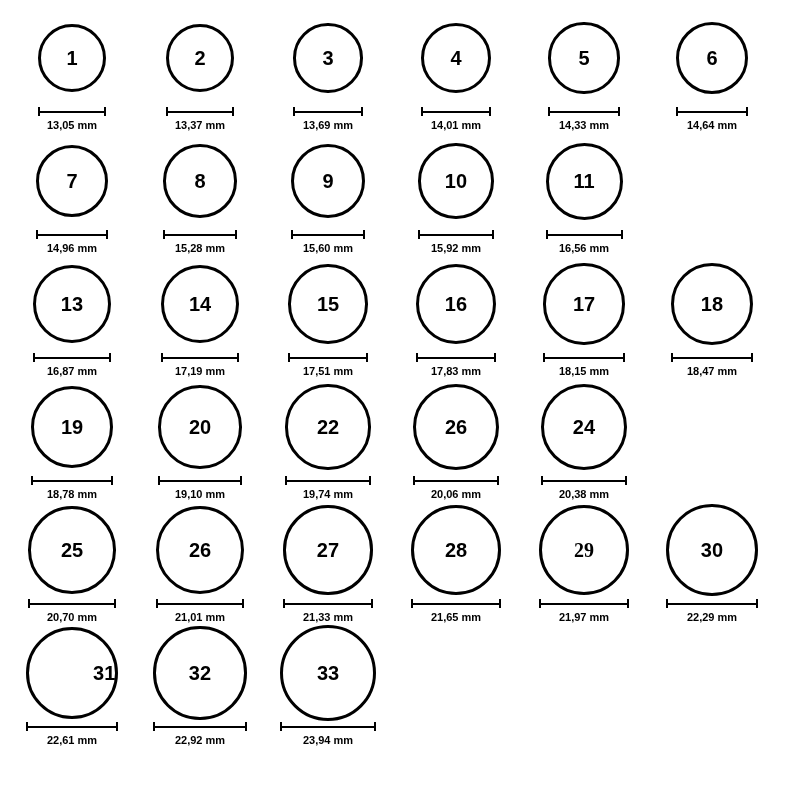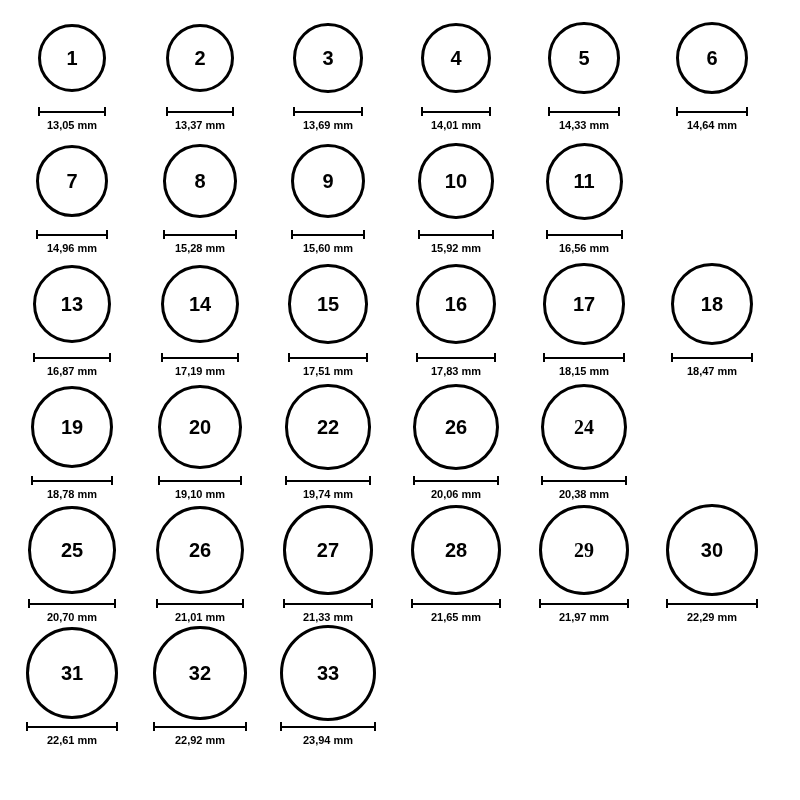--- a/index.html
+++ b/index.html
@@ -373,21 +373,21 @@
           </div>
           <div class="caliper" style="width: 86px;">
             <div class="bar"></div>
             <div class="tick left"></div>
             <div class="tick right"></div>
           </div>
           <div class="mm-label">20,06 mm</div>
         </div>
         <div class="ring-cell">
           <div class="circle-wrap">
-            <div class="ring-circle" style="width: 86.8px; height: 86.8px; font-family: Liberation Serif, serif;">
+            <div class="ring-circle" style="width: 86.8px; height: 86.8px;">
               <span class="ring-number">24</span>
             </div>
           </div>
           <div class="caliper" style="width: 86.8px;">
             <div class="bar"></div>
             <div class="tick left"></div>
             <div class="tick right"></div>
           </div>
           <div class="mm-label">20,38 mm</div>
         </div>
@@ -468,21 +468,21 @@
             <div class="bar"></div>
             <div class="tick left"></div>
             <div class="tick right"></div>
           </div>
           <div class="mm-label">22,29 mm</div>
         </div>
       </div>
       <div class="ring-row">
         <div class="ring-cell">
           <div class="circle-wrap">
-            <div class="ring-circle" style="width: 92.6px; height: 92.6px;">
+            <div class="ring-circle" style="width: 92.6px; height: 92.6px; justify-content: flex-end;">
               <span class="ring-number">31</span>
             </div>
           </div>
           <div class="caliper" style="width: 92.6px;">
             <div class="bar"></div>
             <div class="tick left"></div>
             <div class="tick right"></div>
           </div>
           <div class="mm-label">22,61 mm</div>
         </div>

